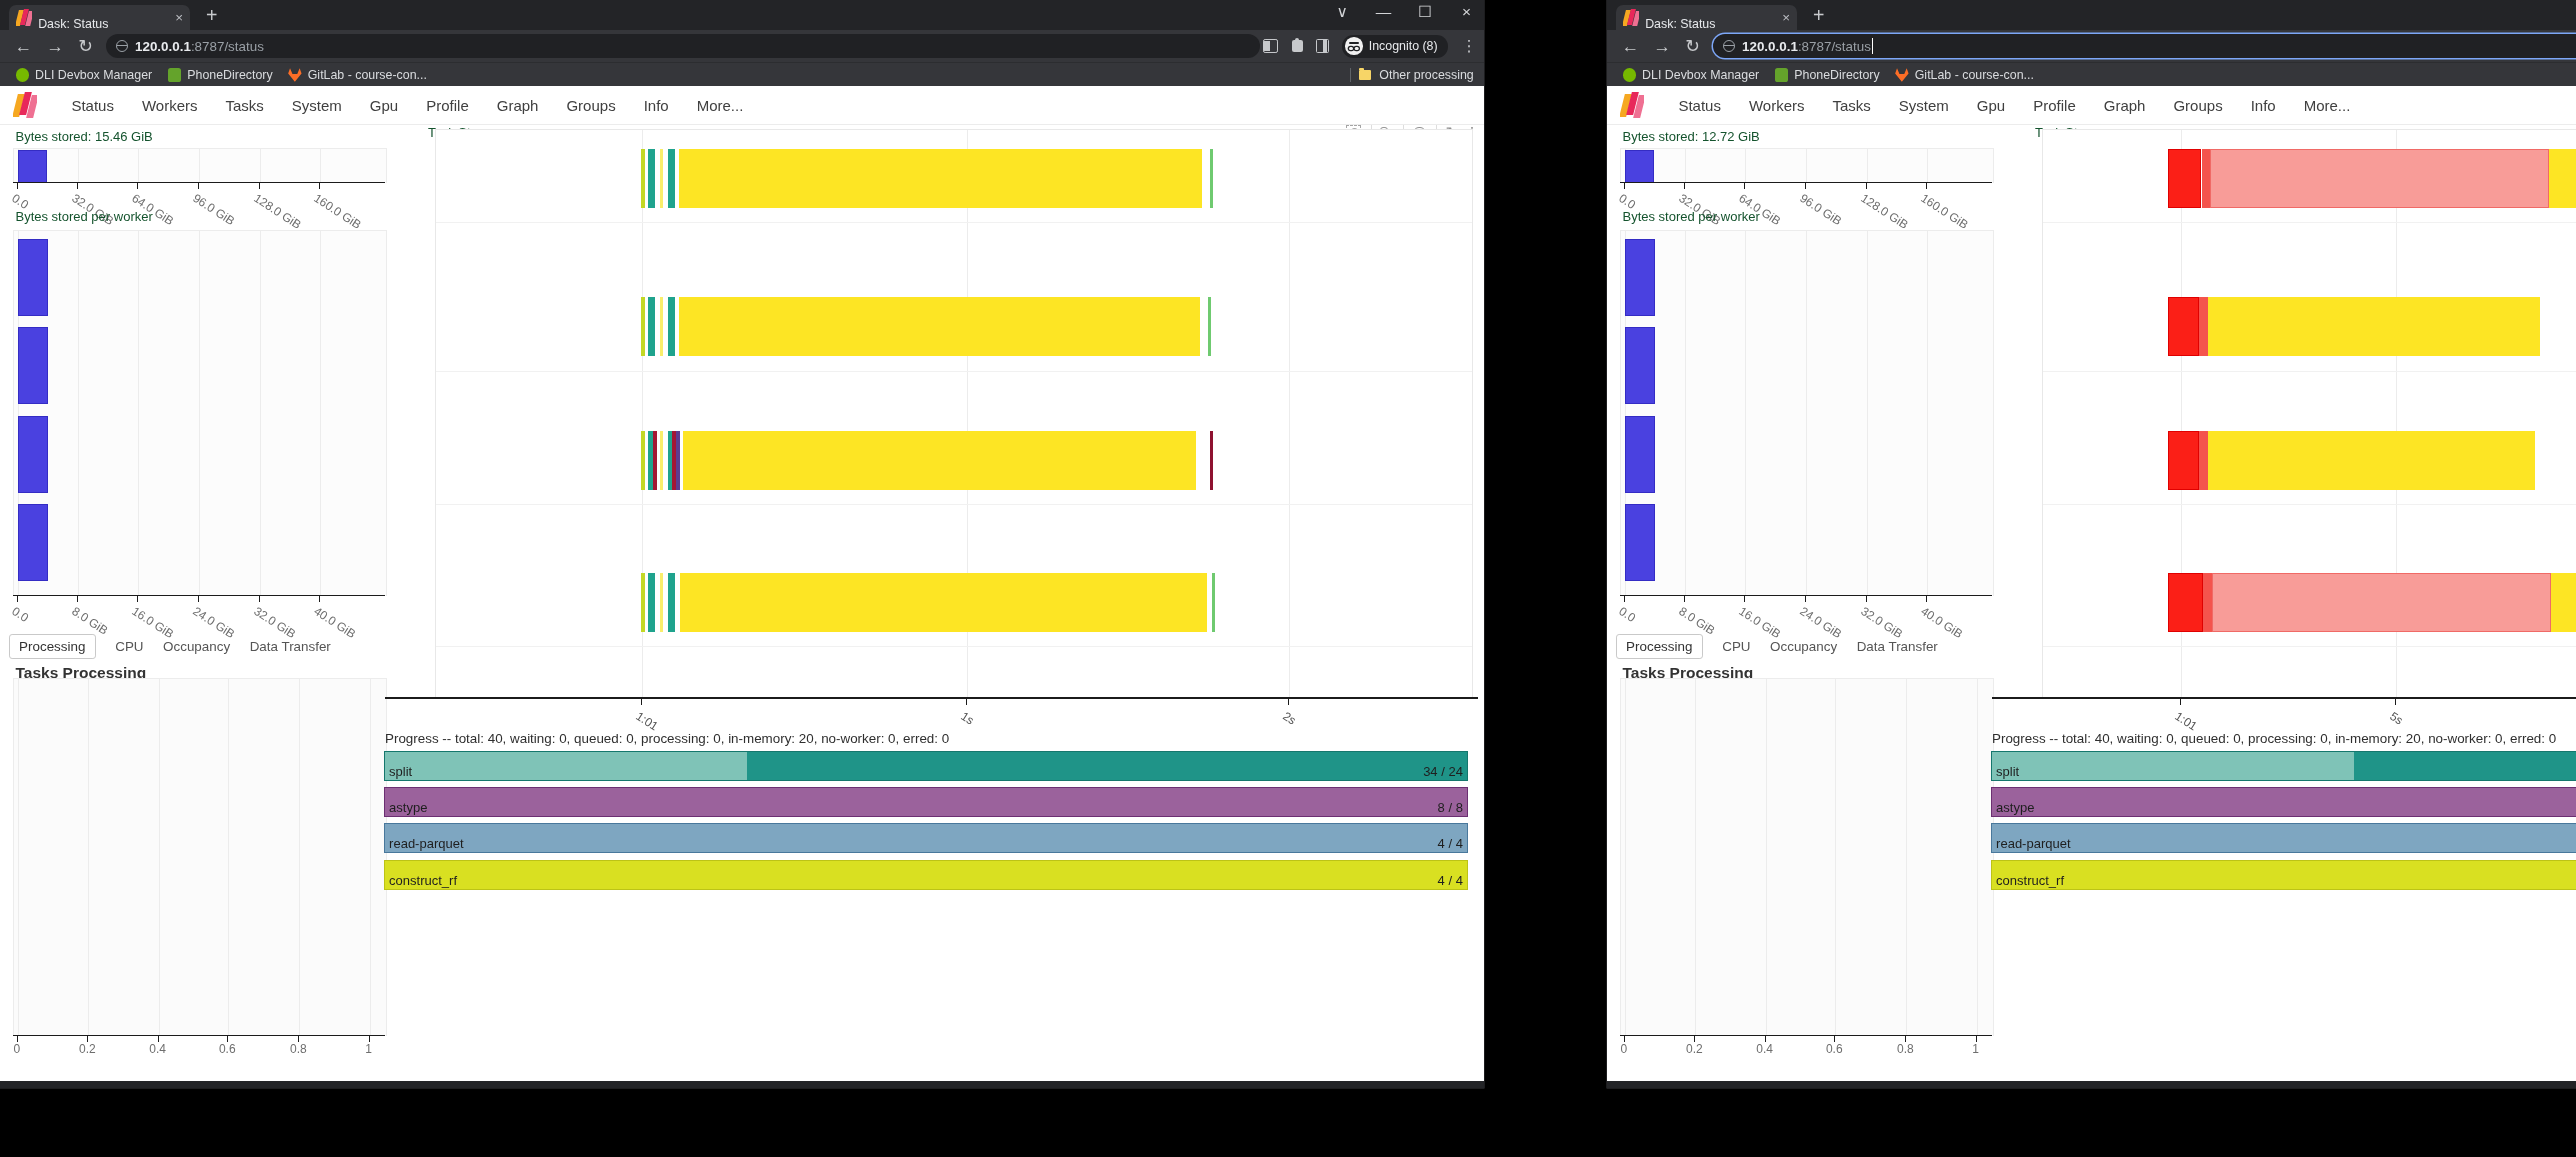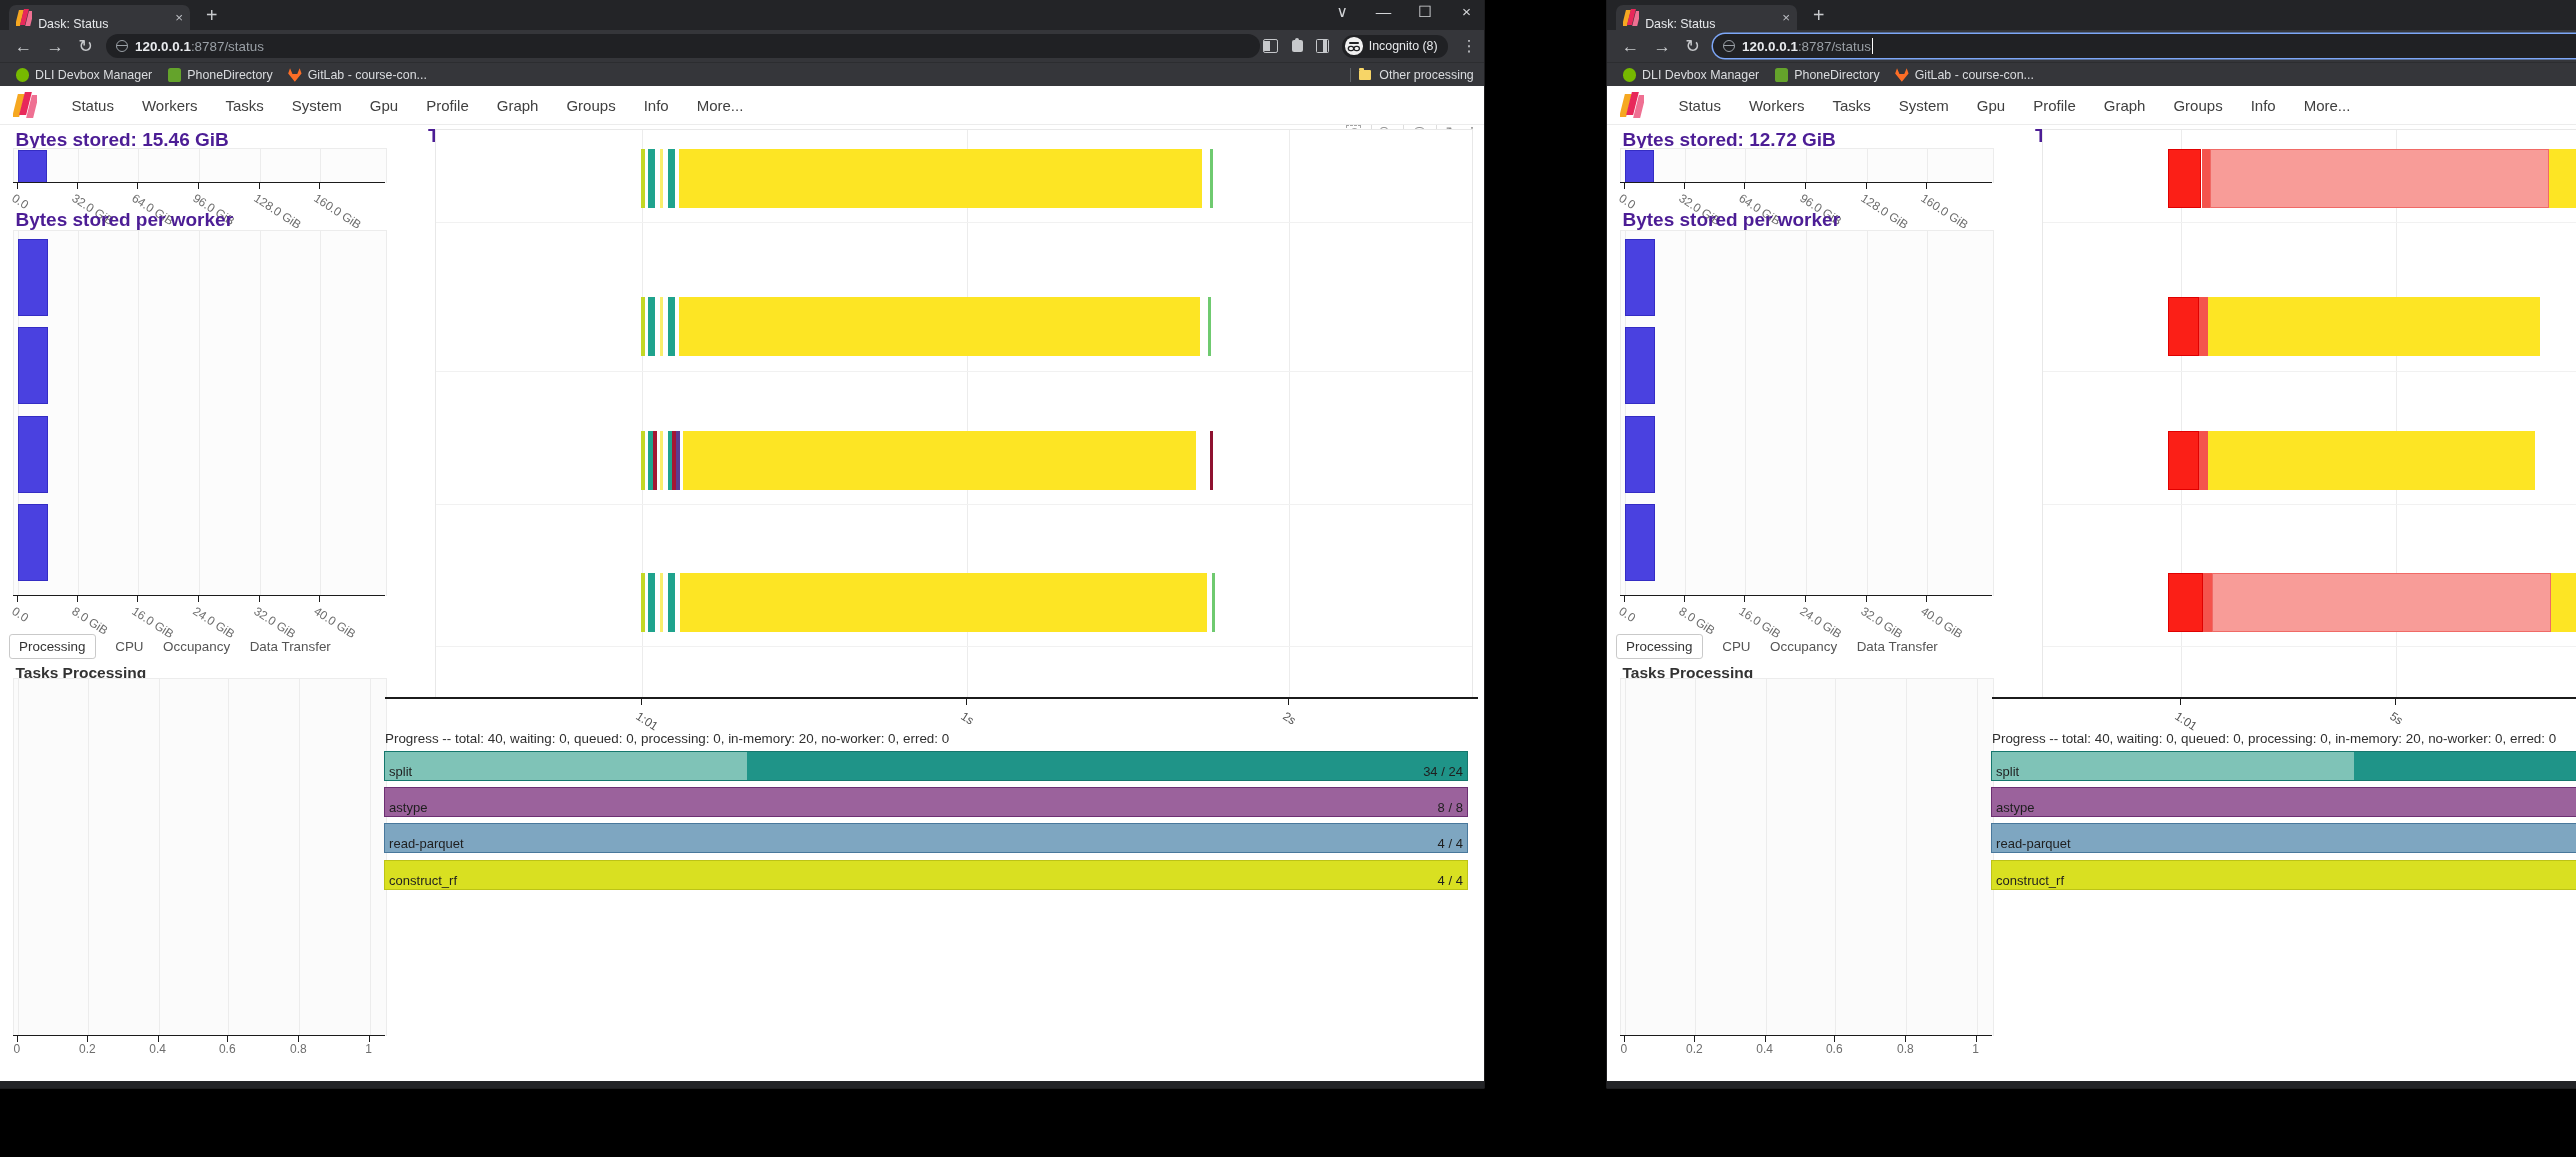--- a/index.html
+++ b/index.html
@@ -58,21 +58,21 @@
   .winbottom{position:absolute;left:0;bottom:0;width:100%;height:7.2px;background:#232427;}
   .dasknav{position:absolute;left:0;top:0;width:100%;height:38px;background:#fff;border-bottom:0.5px solid #ececec;
     display:flex;align-items:center;}
   .dasklogo{position:relative;width:24px;height:27px;margin-left:13.4px;overflow:hidden;}
   .dasklogo i{position:absolute;width:6.7px;height:23px;transform:skewX(-14deg);}
   .dasklogo i:nth-child(1){left:1.5px;top:2.6px;background:#f6a821;}
   .dasklogo i:nth-child(2){left:8.8px;top:0.5px;background:#e8285a;}
   .dasklogo i:nth-child(3){left:16px;top:3.6px;background:#ef7092;}
   .dasknav-items{display:flex;gap:28px;margin-left:34px;}
   .nav-item{font-size:15px;color:#404040;}
-  .ptitle{position:absolute;font-size:19px;color:#4c1d95;white-space:nowrap;font-weight:bold;}
+  .ptitle{position:absolute;font-size:13px;color:#14532d;white-space:nowrap;}
   .ptitle.bold{font-weight:bold;color:#333;font-size:15.5px;}
   .chart{position:absolute;box-sizing:border-box;}
   .plot{position:absolute;left:0;top:0;width:100%;background:#fcfcfc;border:0.5px solid #ececec;border-bottom:none;overflow:hidden;}
   .axisline{position:absolute;left:0;width:100%;background:#1b1b1b;}
   .vline{position:absolute;top:0;bottom:0;width:0.5px;background:#ececec;}
   .hline{position:absolute;left:0;right:0;height:0.5px;background:#f1f1f1;}
   .tick-mark{position:absolute;width:1px;height:6.2px;background:#1b1b1b;}
   .tick-label{position:absolute;font-size:12px;color:#6e6e6e;white-space:nowrap;}
   .rot .tick-label{transform:rotate(33deg);transform-origin:left top;}
   .ctr .tick-label{transform:translateX(-50%);}

